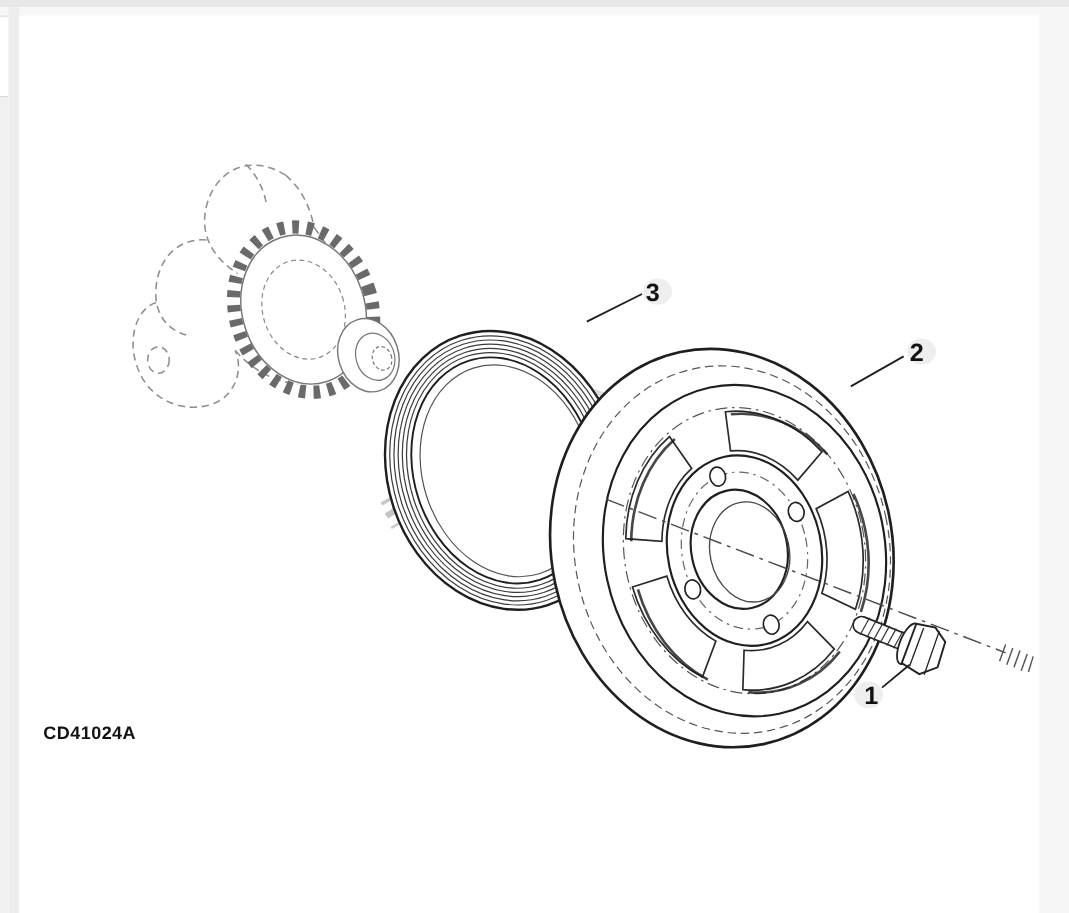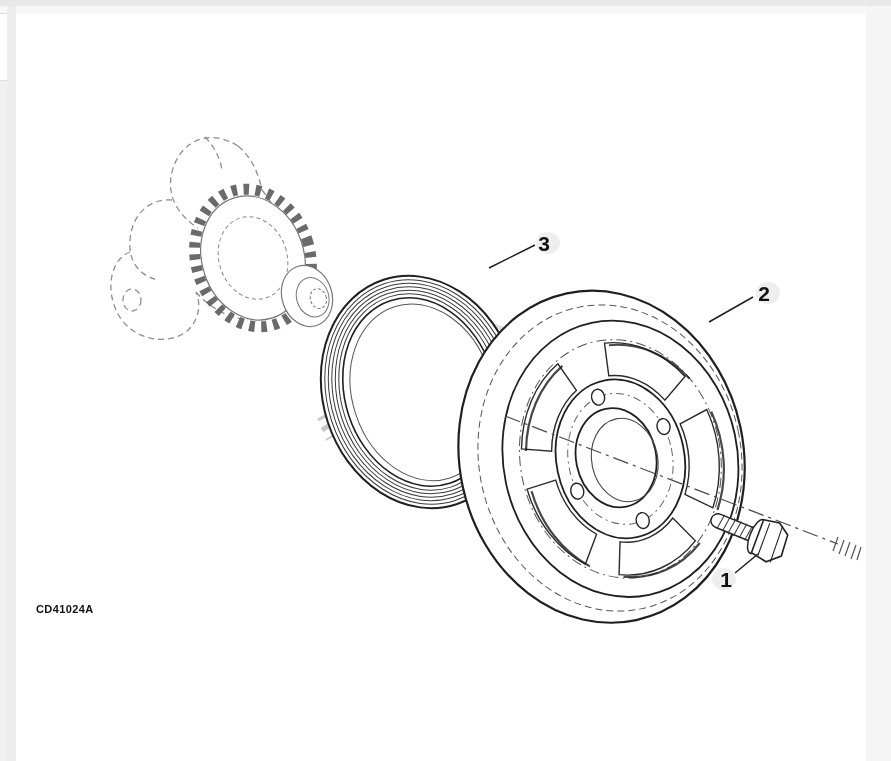--- a/index.html
+++ b/index.html
@@ -9,21 +9,21 @@
   .top-bar{left:0;top:0;width:891px;height:6px;background:#e8e8e8;}
   .top-bar2{left:0;top:6px;width:891px;height:7px;background:#f7f7f7;}
   .left-col{left:0;top:13px;width:7px;height:748px;background:#f0f0f0;}
   .left-notch{left:0;top:13px;width:7px;height:66px;background:#ffffff;
               border-top:1px solid #dcdcdc;border-bottom:1px solid #dcdcdc;}
   .left-band{left:7px;top:6px;width:9px;height:755px;background:#ededed;}
   .right-band{left:866px;top:6px;width:25px;height:755px;background:#f5f5f5;}
   .bottom-strip{left:16px;top:757px;width:850px;height:4px;background:#f1f1f1;}
   .page{position:absolute;left:16px;top:13px;width:850px;height:748px;background:#ffffff;}
   svg.drawing{position:absolute;left:0;top:0;}
-  .figure-code{position:absolute;left:36px;top:603px;font-size:11px;font-weight:bold;
+  .figure-code{position:absolute;left:36px;top:603px;font-size:15px;font-weight:bold;
                color:#121212;letter-spacing:.4px;}
   .callout-text{font-family:"Liberation Sans",sans-serif;font-weight:bold;font-size:21px;fill:#111111;}
   .wm-name{font-family:"DejaVu Serif","Liberation Serif",serif;font-weight:bold;font-size:38px;
            fill:#a3a3a3;letter-spacing:1px;}
   .wm-org{font-family:"DejaVu Serif","Liberation Serif",serif;font-weight:bold;font-size:20px;
           fill:#9c9c9c;letter-spacing:2px;}
 </style>
 </head>
 <body>
 

